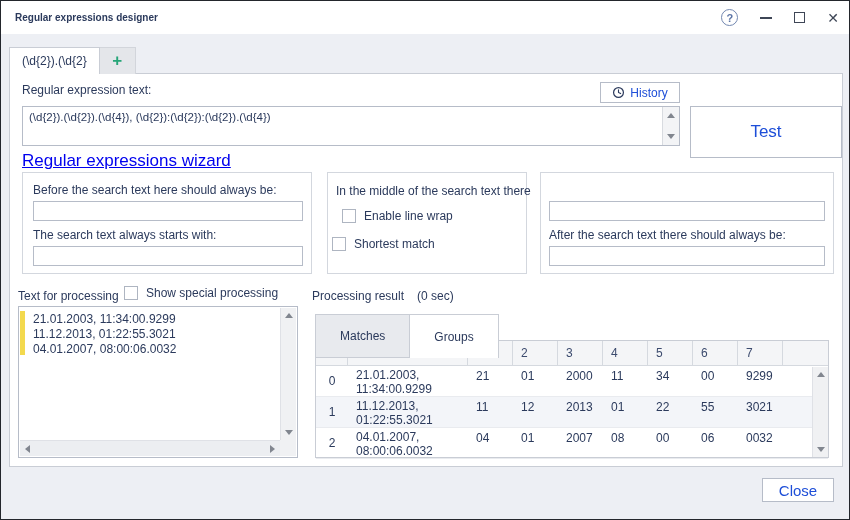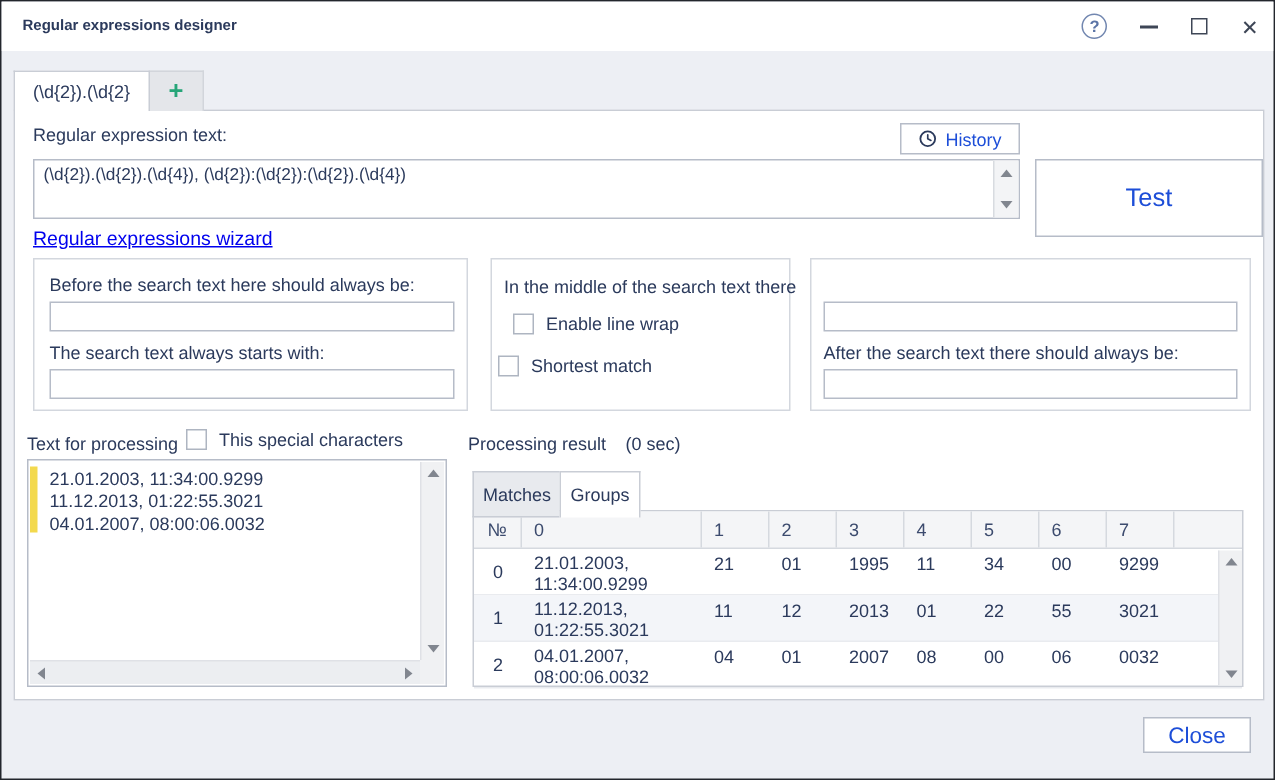--- a/index.html
+++ b/index.html
@@ -25,21 +25,21 @@
              color:#26a578; font-size:17px; font-weight:bold; display:flex; align-items:center; justify-content:center; }
   
   .panel { position:absolute; left:8px; top:72px; width:834px; height:394px;
            background:#fff; border:1px solid #c9cdd5; }
   .lbl { position:absolute; font-size:12px; white-space:nowrap; }
   .input { position:absolute; border:1px solid #b6bcc8; background:#fff; height:20px;
            font-family:"Liberation Sans",sans-serif; font-size:12px; color:#2b3a5c; padding:0 4px; }
   .btn { border:1px solid #b6bcc8; background:#fff; color:#1d4ed8; font-family:"Liberation Sans",sans-serif;
          display:flex; align-items:center; justify-content:center; cursor:default; }
   .groupbox { position:absolute; border:1px solid #d3d7de; background:#fff; }
-  .link { position:absolute; font-size:13px; }
+  .link { position:absolute; font-size:17px; }
   .checkbox { display:inline-block; width:14px; height:14px; border:1px solid #aeb5c1; background:#fff; vertical-align:middle; }
   .cbrow { position:absolute; display:flex; align-items:center; gap:8px; font-size:12px; }
   
   .regexbox { position:absolute; left:12px; top:32px; width:658px; height:40px; border:1px solid #b6bcc8; background:#fff; }
   .regexbox .val { position:absolute; left:6px; top:4px; font-size:11.5px; white-space:nowrap; }
   .spinstrip { position:absolute; right:0; top:0; bottom:0; width:17px; border-left:1px solid #d8dbe0; background:#f3f4f6; }
   
   .arr-up    { width:0; height:0; border-left:4px solid transparent; border-right:4px solid transparent; border-bottom:5px solid #81868f; }
   .arr-down  { width:0; height:0; border-left:4px solid transparent; border-right:4px solid transparent; border-top:5px solid #81868f; }
   .arr-left  { width:0; height:0; border-top:4px solid transparent; border-bottom:4px solid transparent; border-right:5px solid #81868f; }
@@ -52,21 +52,21 @@
   .talines { position:absolute; left:14px; top:5px; font-size:12px; line-height:15px; white-space:nowrap; }
   .vscroll { position:absolute; top:1px; right:1px; bottom:17px; width:16px; background:#f0f1f3; border-left:1px solid #dfe1e6; }
   .vscroll .arr-up { position:absolute; top:5px; left:3.5px; }
   .vscroll .arr-down { position:absolute; bottom:5px; left:3.5px; }
   .hscroll { position:absolute; left:1px; right:17px; bottom:1px; height:16px; background:#eceef1; border-top:1px solid #dfe1e6; }
   .hscroll .arr-left { position:absolute; left:5px; top:3.5px; }
   .hscroll .arr-right { position:absolute; right:5px; top:3.5px; }
   .corner { position:absolute; right:1px; bottom:1px; width:16px; height:16px; background:#f0f1f3; }
   
   .rtabs { position:absolute; left:305px; top:240px; display:flex; z-index:2; }
-  .rtab { height:31px; padding:0 6px; font-size:12px; display:flex; align-items:center;
+  .rtab { height:44px; padding:0 24px; font-size:12px; display:flex; align-items:center;
           border:1px solid #c9cdd5; background:#e8eaee; }
   .rtab.active { background:#fff; border-bottom:none; }
   .rtab.inactive { border-right:none; }
   .table { position:absolute; left:305px; top:266px; width:514px; height:118px; border:1px solid #c9cdd5; background:#fff; }
   .thead { display:flex; height:25px; background:#f4f5f7; border-bottom:1px solid #d5d9df; font-size:12px; color:#3c4b6e; }
   .th { border-right:1px solid #d5d9df; display:flex; align-items:center; padding-left:8px; }
   .trow { display:flex; height:31px; border-bottom:1px solid #e9ebef; font-size:12px; }
   .trow.alt { background:#f3f5f9; }
   .td { padding-left:8px; }
   .c-no { width:32px; flex:none; display:flex; align-items:center; justify-content:center; padding-left:0; }
@@ -154,21 +154,21 @@
 
     <div class="groupbox" style="left:530px; top:98px; width:294px; height:102px;">
       <input class="input" style="left: 8px; top: 28px; width: 276px;">
       <div class="lbl" style="left:8px; top:55px;">After the search text there should always be:</div>
       <input class="input" style="left: 8px; top: 73px; width: 276px;">
     </div>
 
     <div class="lbl" style="left:8px; top:215px;">Text for processing</div>
     <div class="cbrow" style="left:114px; top:212px;">
       <span class="checkbox"></span>
-      <span>This special characters</span>
+      <span>Show special processing</span>
     </div>
 
     <div class="textarea">
       <div class="yellowbar"></div>
       <div class="talines">
         <div>21.01.2003, 11:34:00.9299</div>
         <div>11.12.2013, 01:22:55.3021</div>
         <div>04.01.2007, 08:00:06.0032</div>
       </div>
       <div class="vscroll">
@@ -202,21 +202,21 @@
         <div class="th c-n">6</div>
         <div class="th c-n">7</div>
         <div class="th c-fill"></div>
       </div>
 
       <div class="trow">
         <div class="td c-no">0</div>
         <div class="td c-0">21.01.2003, 11:34:00.9299</div>
         <div class="td c-n">21</div>
         <div class="td c-n">01</div>
-        <div class="td c-n">1995</div>
+        <div class="td c-n">2000</div>
         <div class="td c-n">11</div>
         <div class="td c-n">34</div>
         <div class="td c-n">00</div>
         <div class="td c-n">9299</div>
       </div>
       <div class="trow alt">
         <div class="td c-no">1</div>
         <div class="td c-0">11.12.2013, 01:22:55.3021</div>
         <div class="td c-n">11</div>
         <div class="td c-n">12</div>

